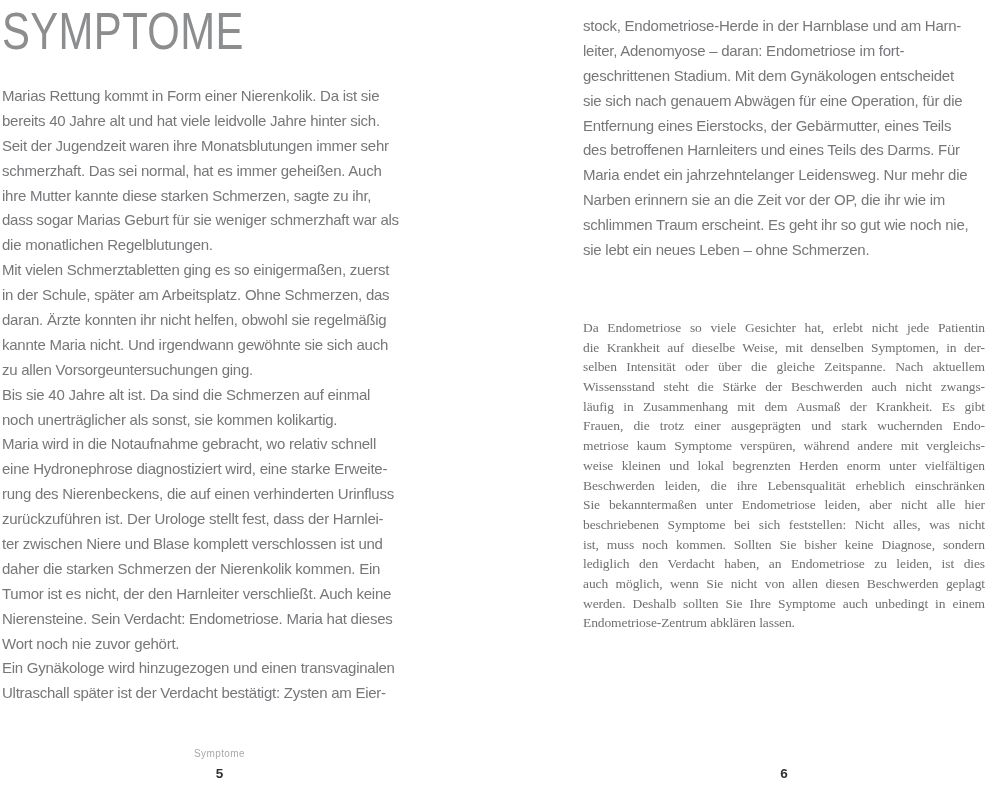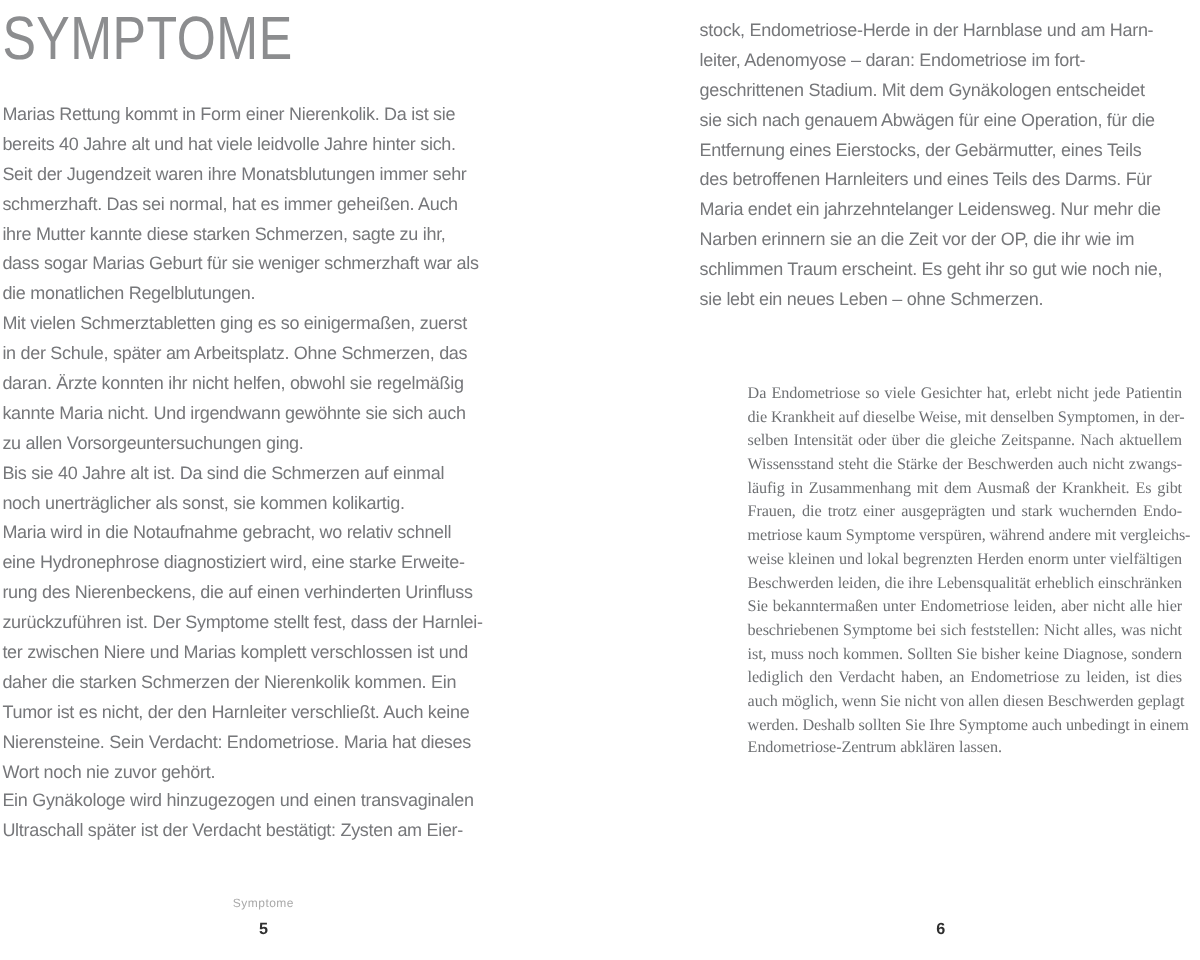--- a/index.html
+++ b/index.html
@@ -57,21 +57,20 @@
     width: 402px;
   }
   .serif-line {
     height: 19.7px;
     line-height: 19.7px;
     font-family: "Liberation Serif", serif;
     font-size: 13.5px;
     letter-spacing: -0.1px;
     color: #6e7073;
     white-space: nowrap;
-    margin-left: 40px;
   }
   .serif-line:not(:last-child) {
     text-align: justify;
     text-align-last: justify;
   }
 
   
   .footer-left {
     position: absolute;
     left: 2px;
@@ -119,22 +118,22 @@
       <div class="sans-line">Mit vielen Schmerztabletten ging es so einigermaßen, zuerst</div>
       <div class="sans-line">in der Schule, später am Arbeitsplatz. Ohne Schmerzen, das</div>
       <div class="sans-line">daran. Ärzte konnten ihr nicht helfen, obwohl sie regelmäßig</div>
       <div class="sans-line">kannte Maria nicht. Und irgendwann gewöhnte sie sich auch</div>
       <div class="sans-line">zu allen Vorsorgeuntersuchungen ging.</div>
       <div class="sans-line">Bis sie 40 Jahre alt ist. Da sind die Schmerzen auf einmal</div>
       <div class="sans-line">noch unerträglicher als sonst, sie kommen kolikartig.</div>
       <div class="sans-line">Maria wird in die Notaufnahme gebracht, wo relativ schnell</div>
       <div class="sans-line">eine Hydronephrose diagnostiziert wird, eine starke Erweite-</div>
       <div class="sans-line">rung des Nierenbeckens, die auf einen verhinderten Urinfluss</div>
-      <div class="sans-line">zurückzuführen ist. Der Symptome stellt fest, dass der Harnlei-</div>
-      <div class="sans-line">ter zwischen Niere und Marias komplett verschlossen ist und</div>
+      <div class="sans-line">zurückzuführen ist. Der Urologe stellt fest, dass der Harnlei-</div>
+      <div class="sans-line">ter zwischen Niere und Blase komplett verschlossen ist und</div>
       <div class="sans-line">daher die starken Schmerzen der Nierenkolik kommen. Ein</div>
       <div class="sans-line">Tumor ist es nicht, der den Harnleiter verschließt. Auch keine</div>
       <div class="sans-line">Nierensteine. Sein Verdacht: Endometriose. Maria hat dieses</div>
       <div class="sans-line">Wort noch nie zuvor gehört.</div>
       <div class="sans-line">Ein Gynäkologe wird hinzugezogen und einen transvaginalen</div>
       <div class="sans-line">Ultraschall später ist der Verdacht bestätigt: Zysten am Eier-</div>
     </div>
 
   <div class="footer-left">
     <div class="running-head">Symptome</div>

